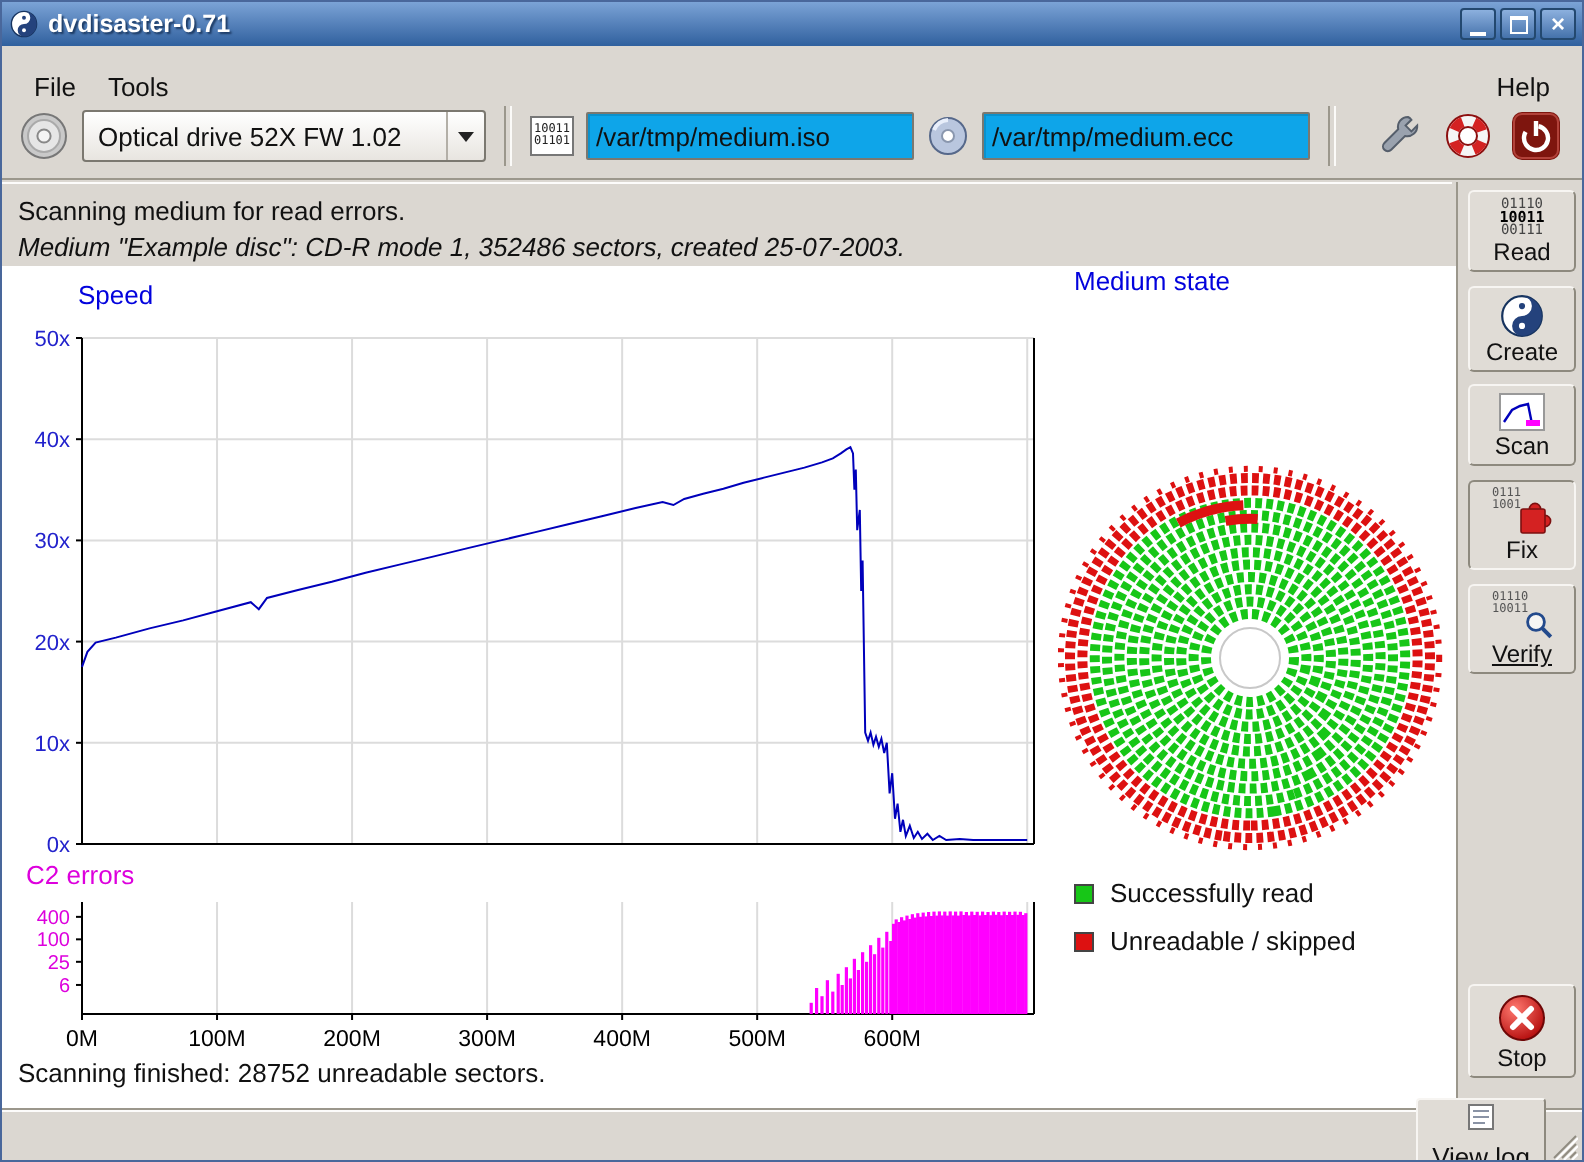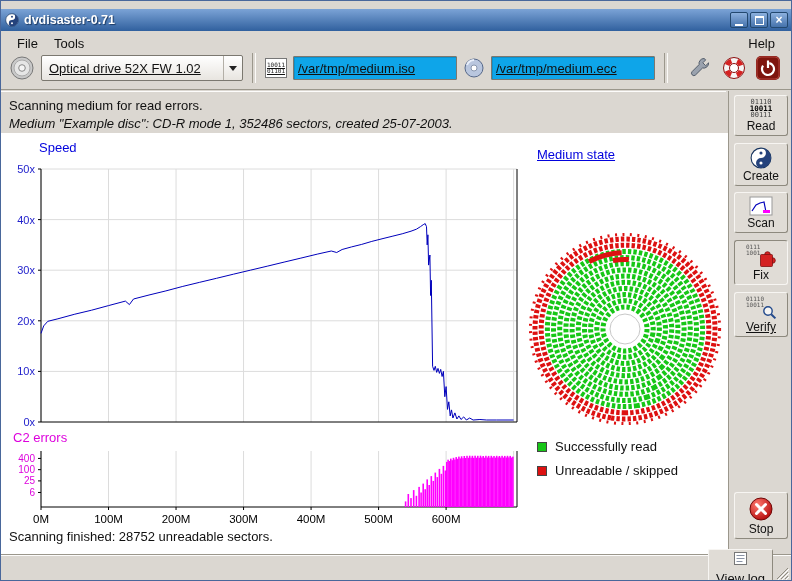--- a/index.html
+++ b/index.html
@@ -1,35 +1,35 @@
 <!DOCTYPE html>
 <html><head>
 <meta charset="utf-8">
 <style>
   html,body{margin:0;padding:0;background:#888;}
   .window{position:relative;width:792px;height:581px;background:#dbd7d1;border:1px solid #49679b;
           box-sizing:border-box;font-family:"Liberation Sans",sans-serif;font-size:13px;overflow:hidden;color:#111;}
   
-  .titlebar{position:absolute;left:0;top:8px;right:0;height:22px;
+  .titlebar{position:absolute;left:0;top:0;right:0;height:22px;
             background:linear-gradient(#7ba3d6,#30609e);display:flex;align-items:center;}
   .tb-appicon{margin-left:4px;}
   .tb-title{color:#fff;font-weight:bold;font-size:12.5px;margin-left:5px;text-shadow:1px 1px 1px #1c3a63;}
   .tb-btns{margin-left:auto;margin-right:3px;display:flex;gap:2px;}
   .wbtn{width:18px;height:16px;border-radius:2px;border:1px solid #23486f;
         background:linear-gradient(#8cb0de,#4572ab);display:flex;align-items:center;justify-content:center;
         color:#fff;font-size:12px;font-weight:bold;box-sizing:border-box;cursor:pointer;}
   .glyph-min{width:8px;height:2px;background:#fff;margin-top:9px;}
   .glyph-max{width:7px;height:6px;border:2px solid #fff;border-width:2px 1px 1px 1px;}
   
   .menubar{position:absolute;left:0;top:22px;right:0;height:24px;display:flex;align-items:center;padding:8px 8px;}
   .menu-item{padding:2px 8px;cursor:pointer;}
   .menu-help{margin-left:auto;}
   
   .toolbar{position:absolute;left:0;top:46px;right:0;height:43px;display:flex;align-items:center;
-           gap:6px;padding:0 8px;border-bottom:1px solid #9b978c;box-sizing:border-box;text-decoration:underline;}
+           gap:6px;padding:0 8px;border-bottom:1px solid #9b978c;box-sizing:border-box;}
   .tb-sep{width:2px;height:30px;border-left:1px solid #9b978c;border-right:1px solid #fbfaf8;margin:0 3px;}
   .combo{width:202px;height:26px;display:flex;align-items:center;background:linear-gradient(#ffffff,#e8e5e0);
          border:1px solid #7b7870;border-radius:2px;padding-left:7px;box-sizing:border-box;cursor:pointer;}
   .combo-text{flex:1;white-space:nowrap;overflow:hidden;}
   .combo-arrowbox{width:18px;height:24px;border-left:1px solid #b3afa7;display:flex;align-items:center;justify-content:center;}
   .combo-arrow{width:0;height:0;border-left:4px solid transparent;border-right:4px solid transparent;border-top:5px solid #222;}
   .entry{width:164px;height:24px;background:#0ea5e9;border:1px solid #7b7870;border-radius:1px;
          box-shadow:inset 1px 1px 0 rgba(0,0,0,0.12);font-family:"Liberation Sans",sans-serif;
          font-size:13px;padding:0 4px;box-sizing:border-box;color:#111;}
   .iso-icon{width:22px;height:20px;background:#fff;border:1px solid #777;box-sizing:border-box;
@@ -40,21 +40,21 @@
   .infobar{position:absolute;left:0;top:90px;width:725px;height:42px;padding:5px 0 3px 8px;
            border-top:1px solid #fdfcfb;box-sizing:border-box;line-height:18px;}
   .italic{font-style:italic;}
   
   .mainpanel{position:absolute;left:0;top:132px;width:727px;height:421px;background:#fff;}
   .charts{position:absolute;left:0;top:0;width:530px;height:402px;}
   #charts-svg text{font-family:"Liberation Sans",sans-serif;}
   .lbl{position:absolute;font-size:13px;}
   #speed-title{left:38px;top:7px;}
   #c2-title{left:12px;top:297px;}
-  #medium-title{left:536px;top:14px;text-decoration:underline;}
+  #medium-title{left:536px;top:0;}
   #disc-svg{position:absolute;left:528px;top:28px;}
   .legend{position:absolute;left:536px;top:306px;display:flex;flex-direction:column;gap:9px;}
   .legend-row{display:flex;align-items:center;gap:8px;font-size:13px;}
   .lg-sq{width:10px;height:10px;border:1px solid #444;box-sizing:border-box;}
   .result{position:absolute;left:8px;top:396px;font-size:13px;}
   
   .sidebar{position:absolute;left:727px;top:90px;width:65px;height:463px;background:#dbd7d1;
            border-left:1px solid #9b978c;box-sizing:border-box;}
   .sb-btn{position:absolute;left:5px;width:54px;box-sizing:border-box;display:flex;flex-direction:column;
           align-items:center;padding:3px 0 2px;background:#e0dcd6;border:1px solid;

